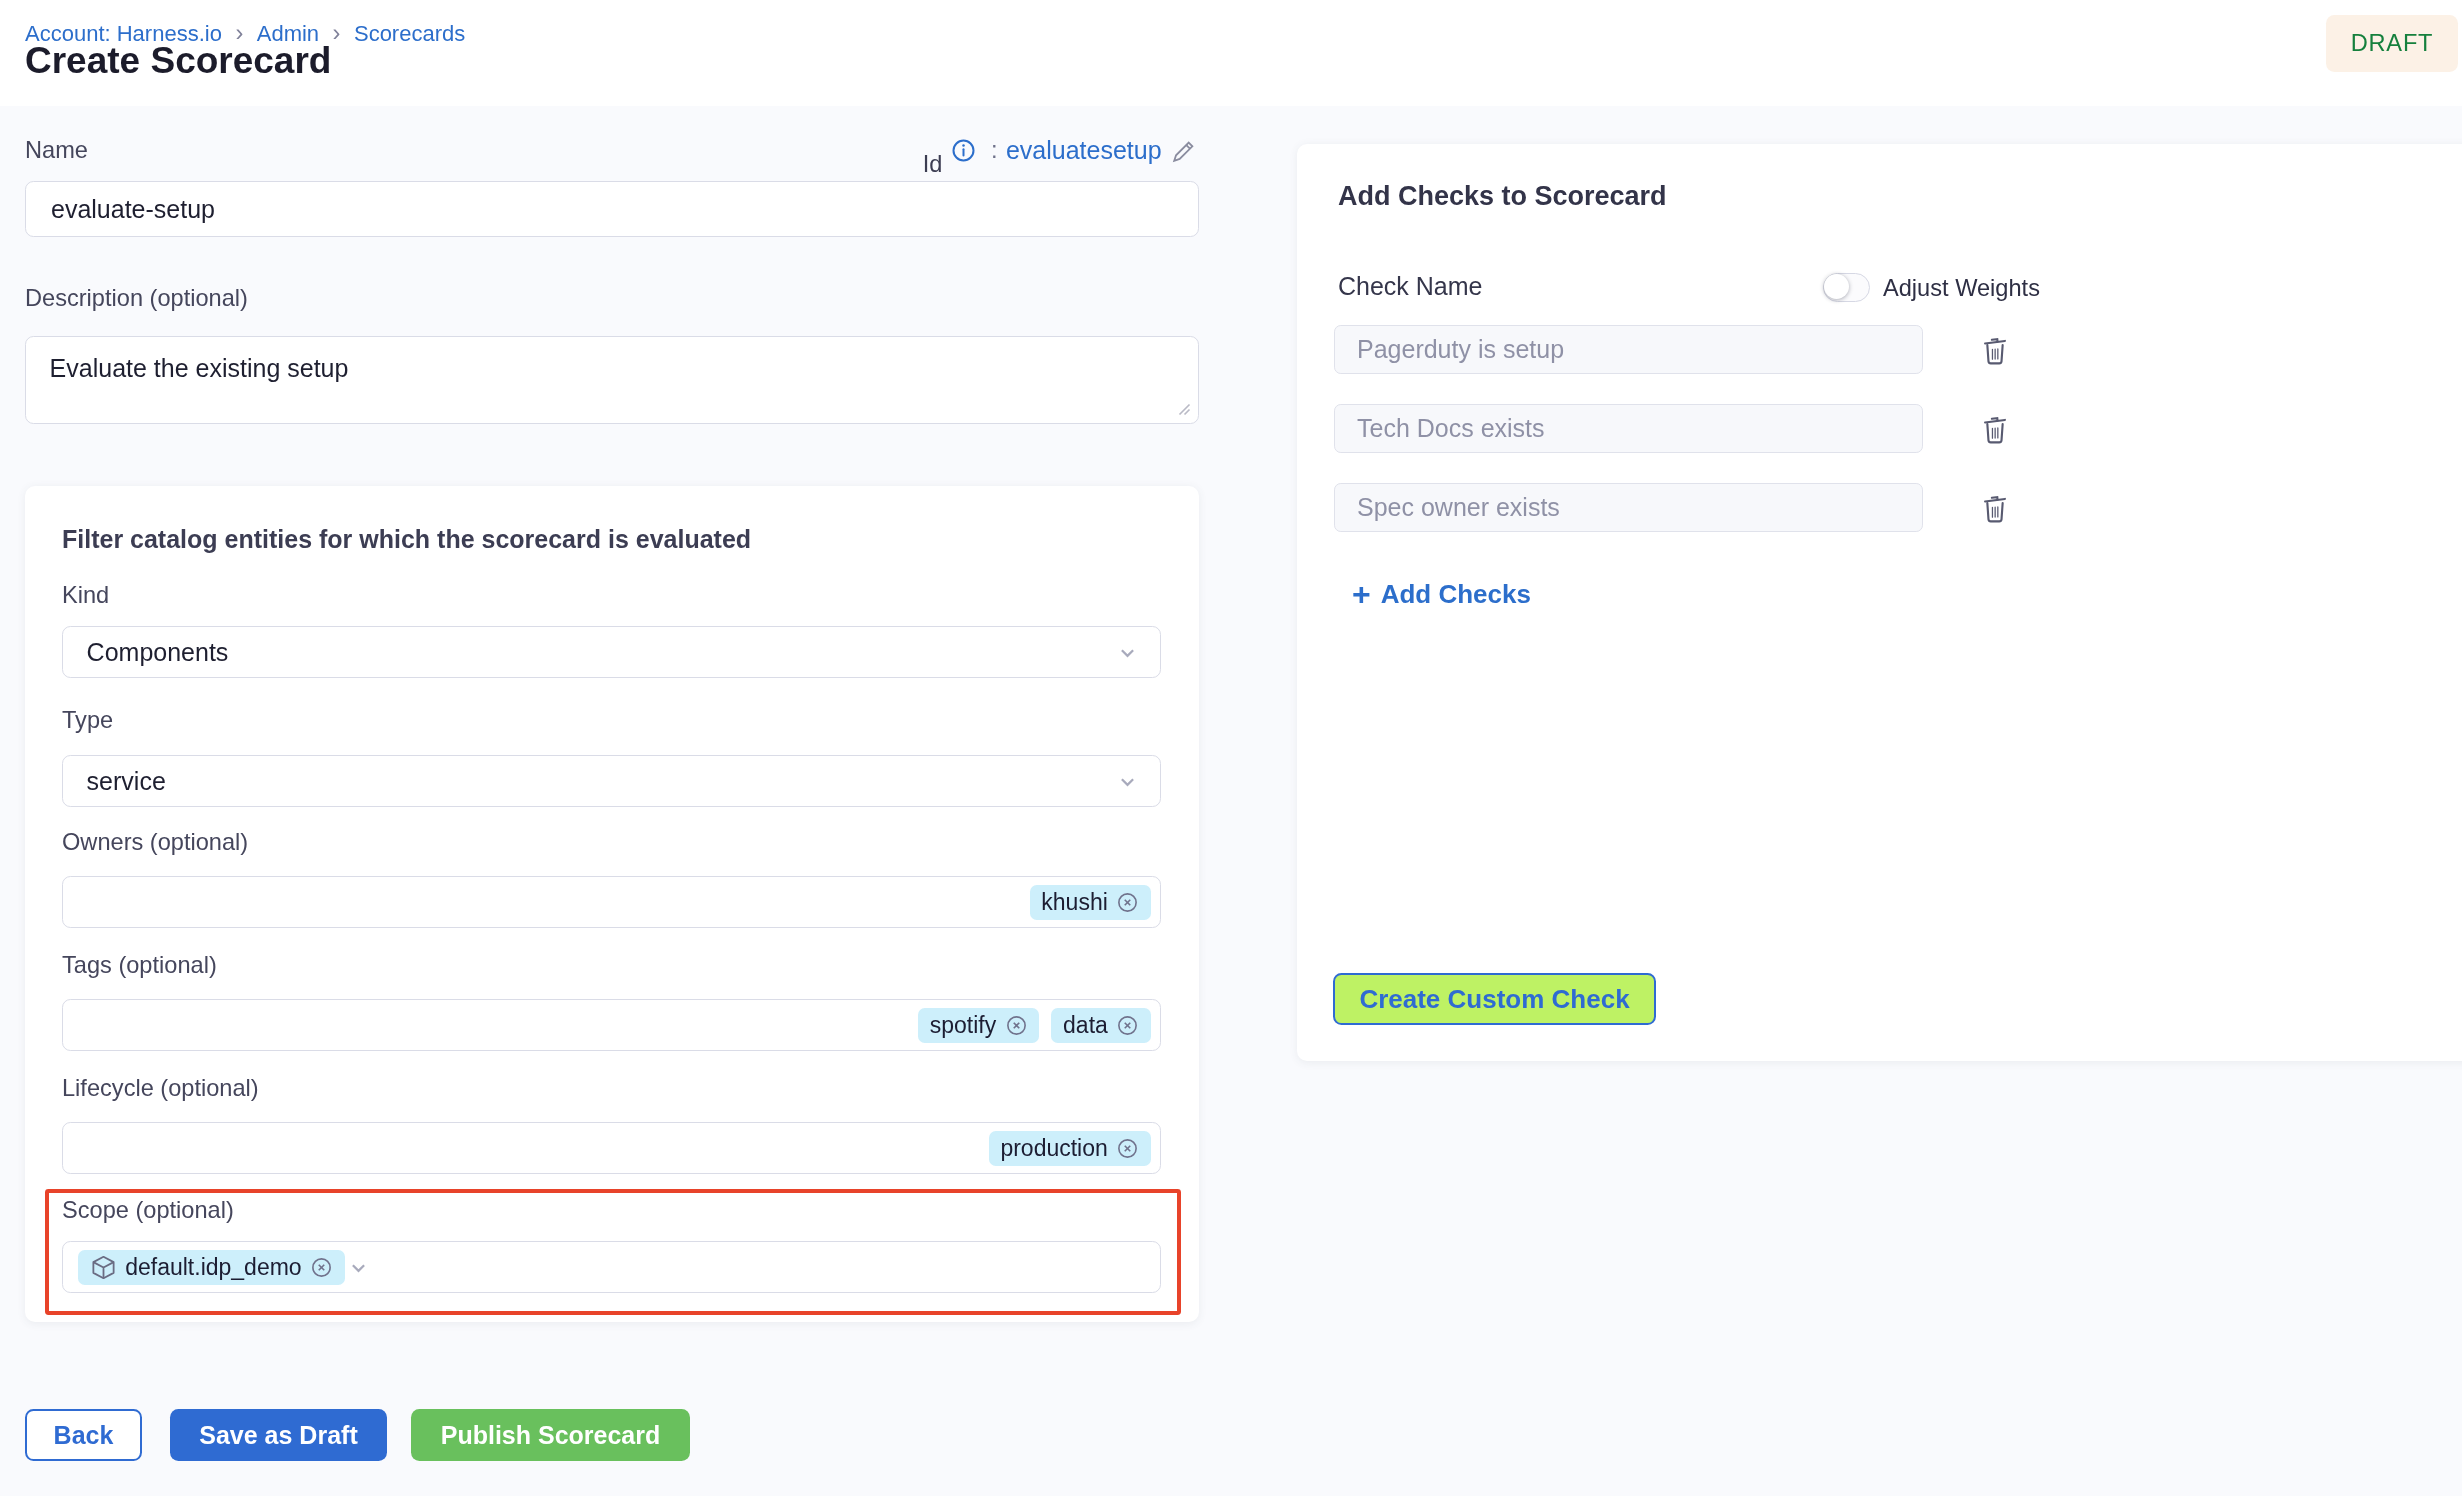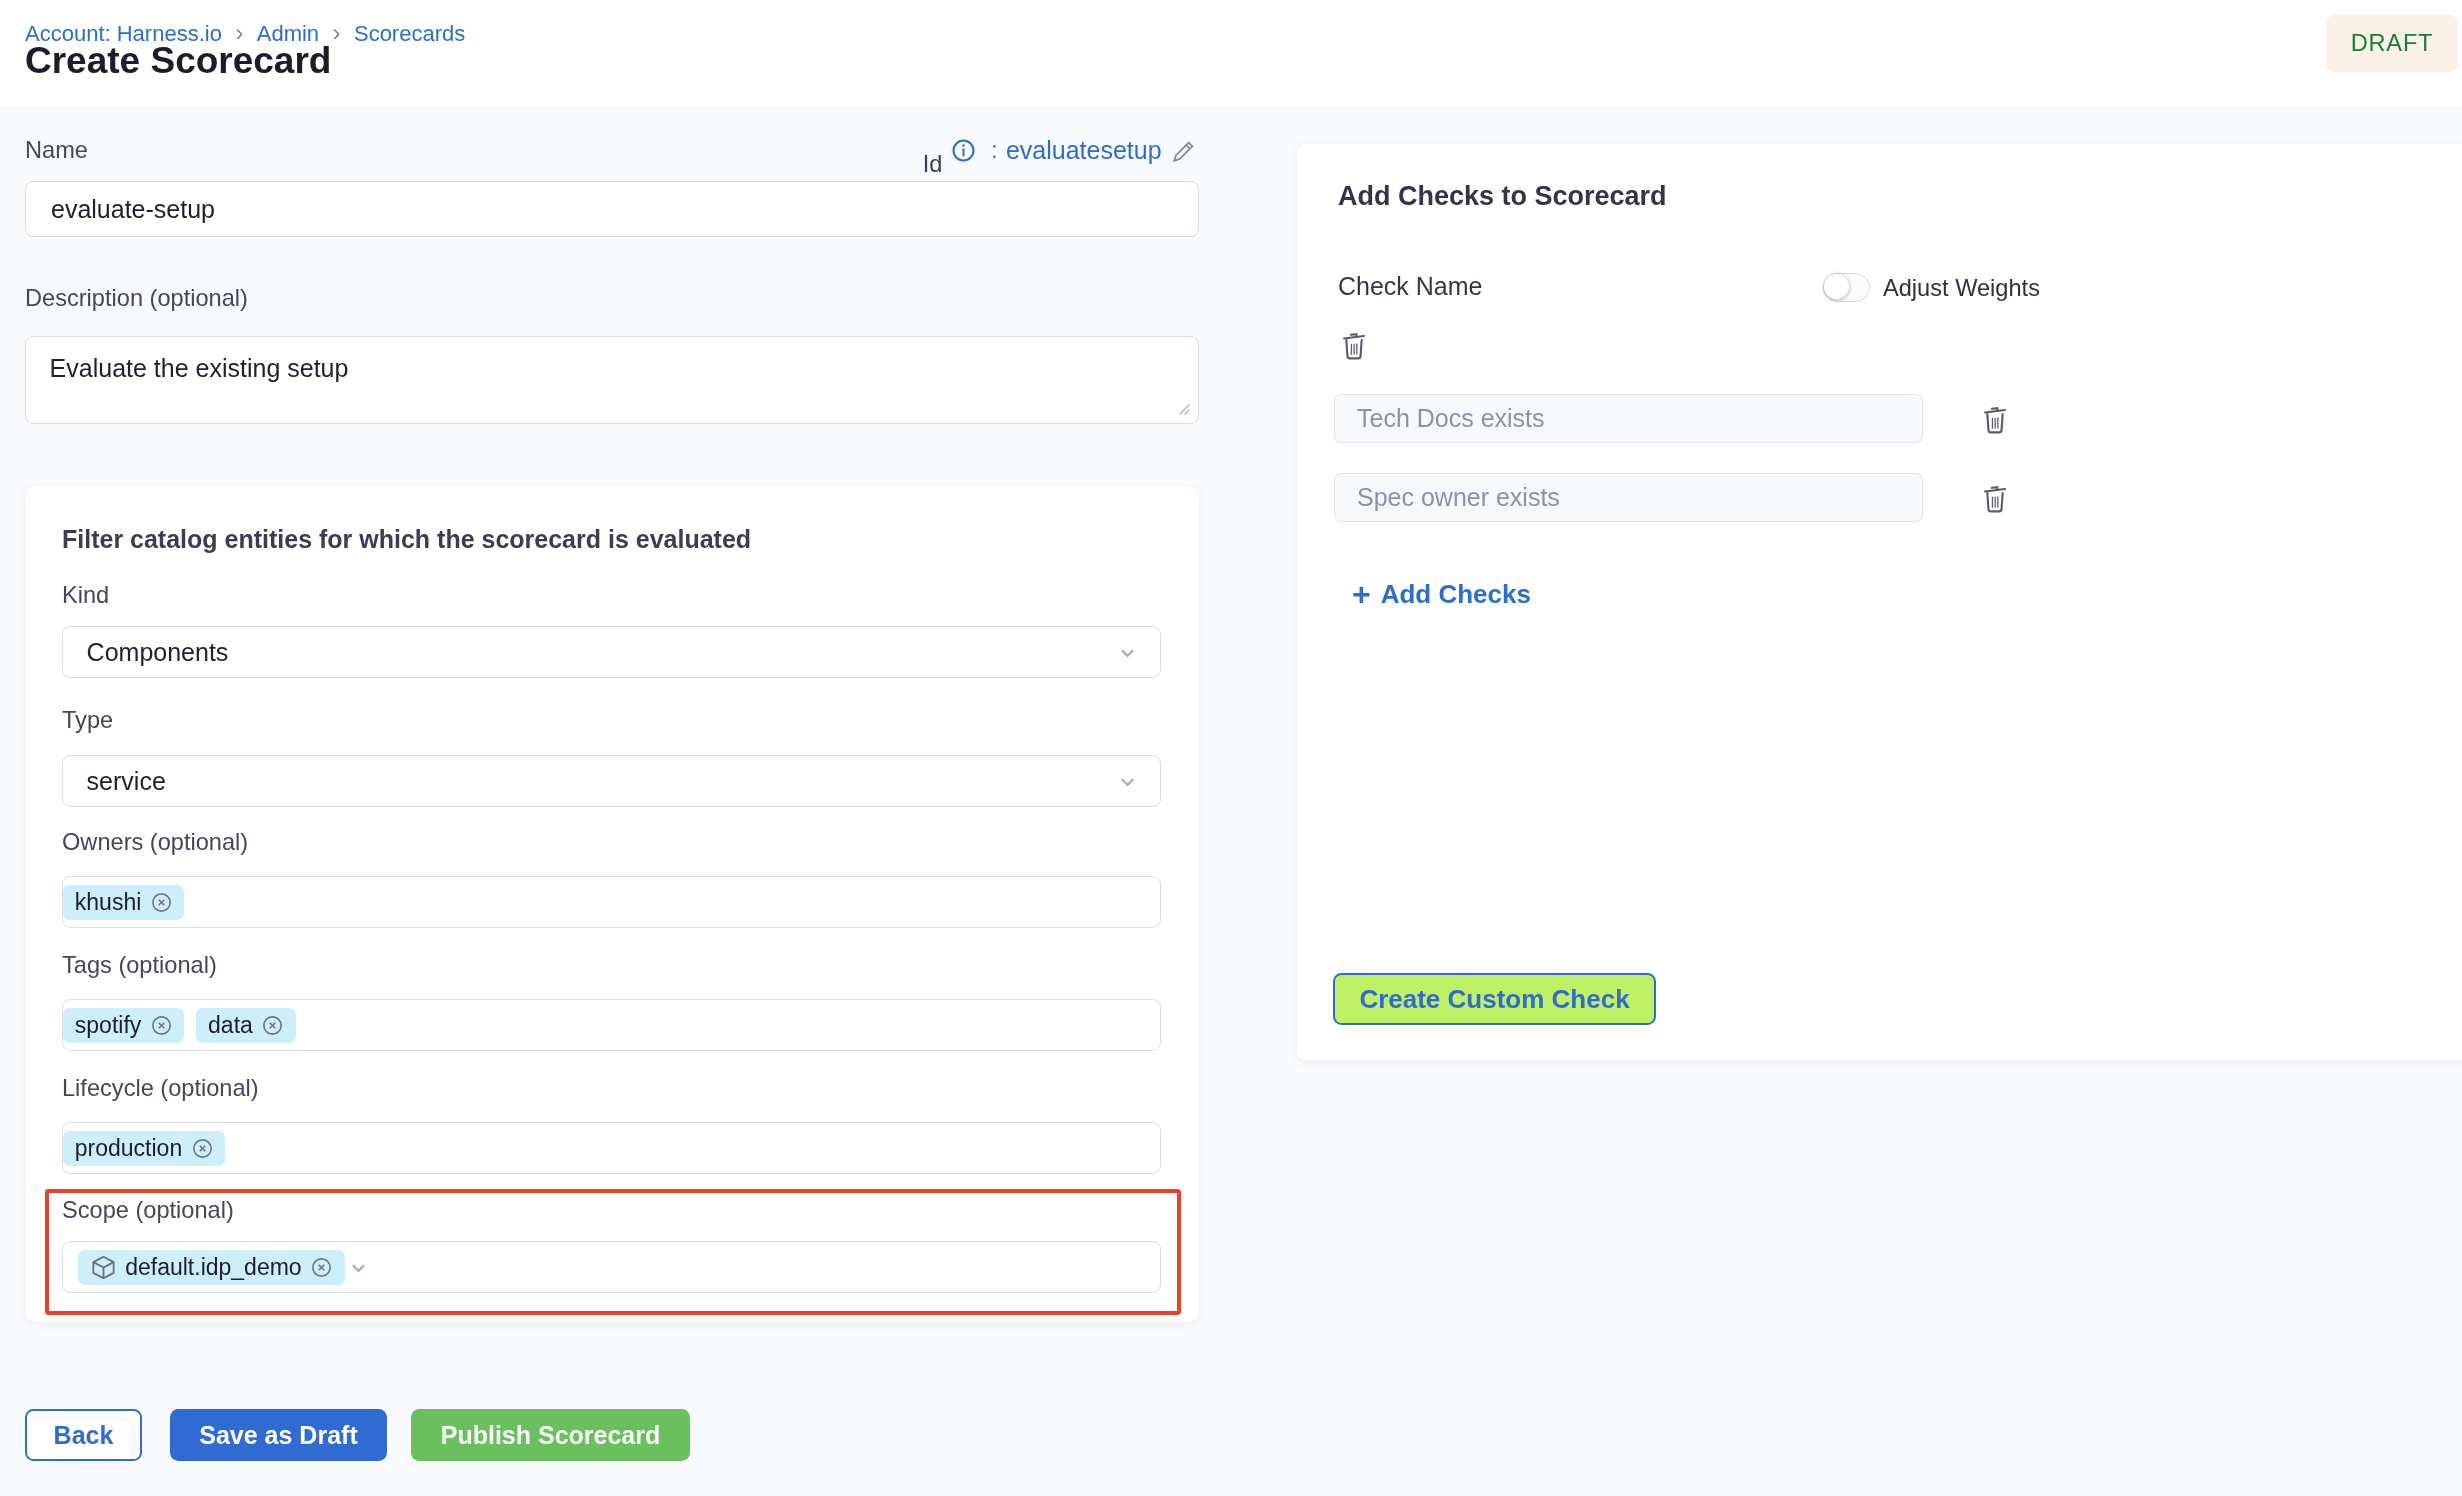--- a/index.html
+++ b/index.html
@@ -44,21 +44,21 @@
   .filter-card { position:absolute; left:25px; top:486px; width:1174px; height:836px;
     background:#fff; border-radius:10px; box-shadow:0 1.7px 8.4px rgba(70,72,92,.08); }
   .f-heading { position:absolute; left:37px; top:39px; font-size:25px; font-weight:bold; color:#3c3d53; }
   .f-label { position:absolute; left:37px; }
   .control { position:absolute; left:37px; width:1099px; height:52px;
     border:1.7px solid #dadce7; border-radius:8.4px; background:#fff;
     display:flex; align-items:center; cursor:pointer; }
   .select { padding:0 23.6px; }
   .select .value { font-size:25px; color:#1e1f30; }
   .select .chev { position:absolute; right:18.6px; top:11.8px; }
-  .chip-box { padding:0 0; gap:11.8px; cursor:text; }
+  .chip-box { padding:0 9px; gap:11.8px; cursor:text;justify-content:flex-end; }
 
   .lbl-kind { top:96px; } .ctl-kind { top:140px; }
   .lbl-type { top:221px; } .ctl-type { top:269px; }
   .lbl-owners { top:343px; } .ctl-owners { top:390px; }
   .lbl-tags { top:466px; } .ctl-tags { top:513px; }
   .lbl-lifecycle { top:589px; } .ctl-lifecycle { top:636px; }
   .lbl-scope { top:711px; } .ctl-scope { top:755px; padding:0 15px; }
 
   .annotation-box { position:absolute; left:20px; top:703px; width:1136px; height:126px;
     border:4.2px solid #e8432a; border-radius:3.4px; pointer-events:none; }
@@ -227,20 +227,21 @@
   <div class="check-name-label">Check Name</div>
 
   <div class="toggle">
       <div class="knob"></div>
     </div>
   <div class="toggle-label">Adjust Weights</div>
 
   <div class="checks-list">
 
       <div class="check-row">
+        <div class="check-input">Pagerduty is setup</div>
         <button class="trash-btn">
           <svg width="34" height="34" viewBox="0 0 24 24" fill="none" stroke="#585a70" stroke-width="1.5" stroke-linecap="round">
             <path d="M6.6 8.6 L7.4 20 a1.6 1.6 0 0 0 1.6 1.4 h6 a1.6 1.6 0 0 0 1.6 -1.4 L17.4 8.6"></path>
             <path d="M5 7.4 L19 5.6"></path>
             <path d="M9.8 4.8 l3.8 -0.5 l0.2 1.7"></path>
             <path d="M10.2 11.5 v7 M12.1 11.4 v7 M14 11.3 v7" stroke-width="0.9"></path>
           </svg>
         </button>
       </div>
 

